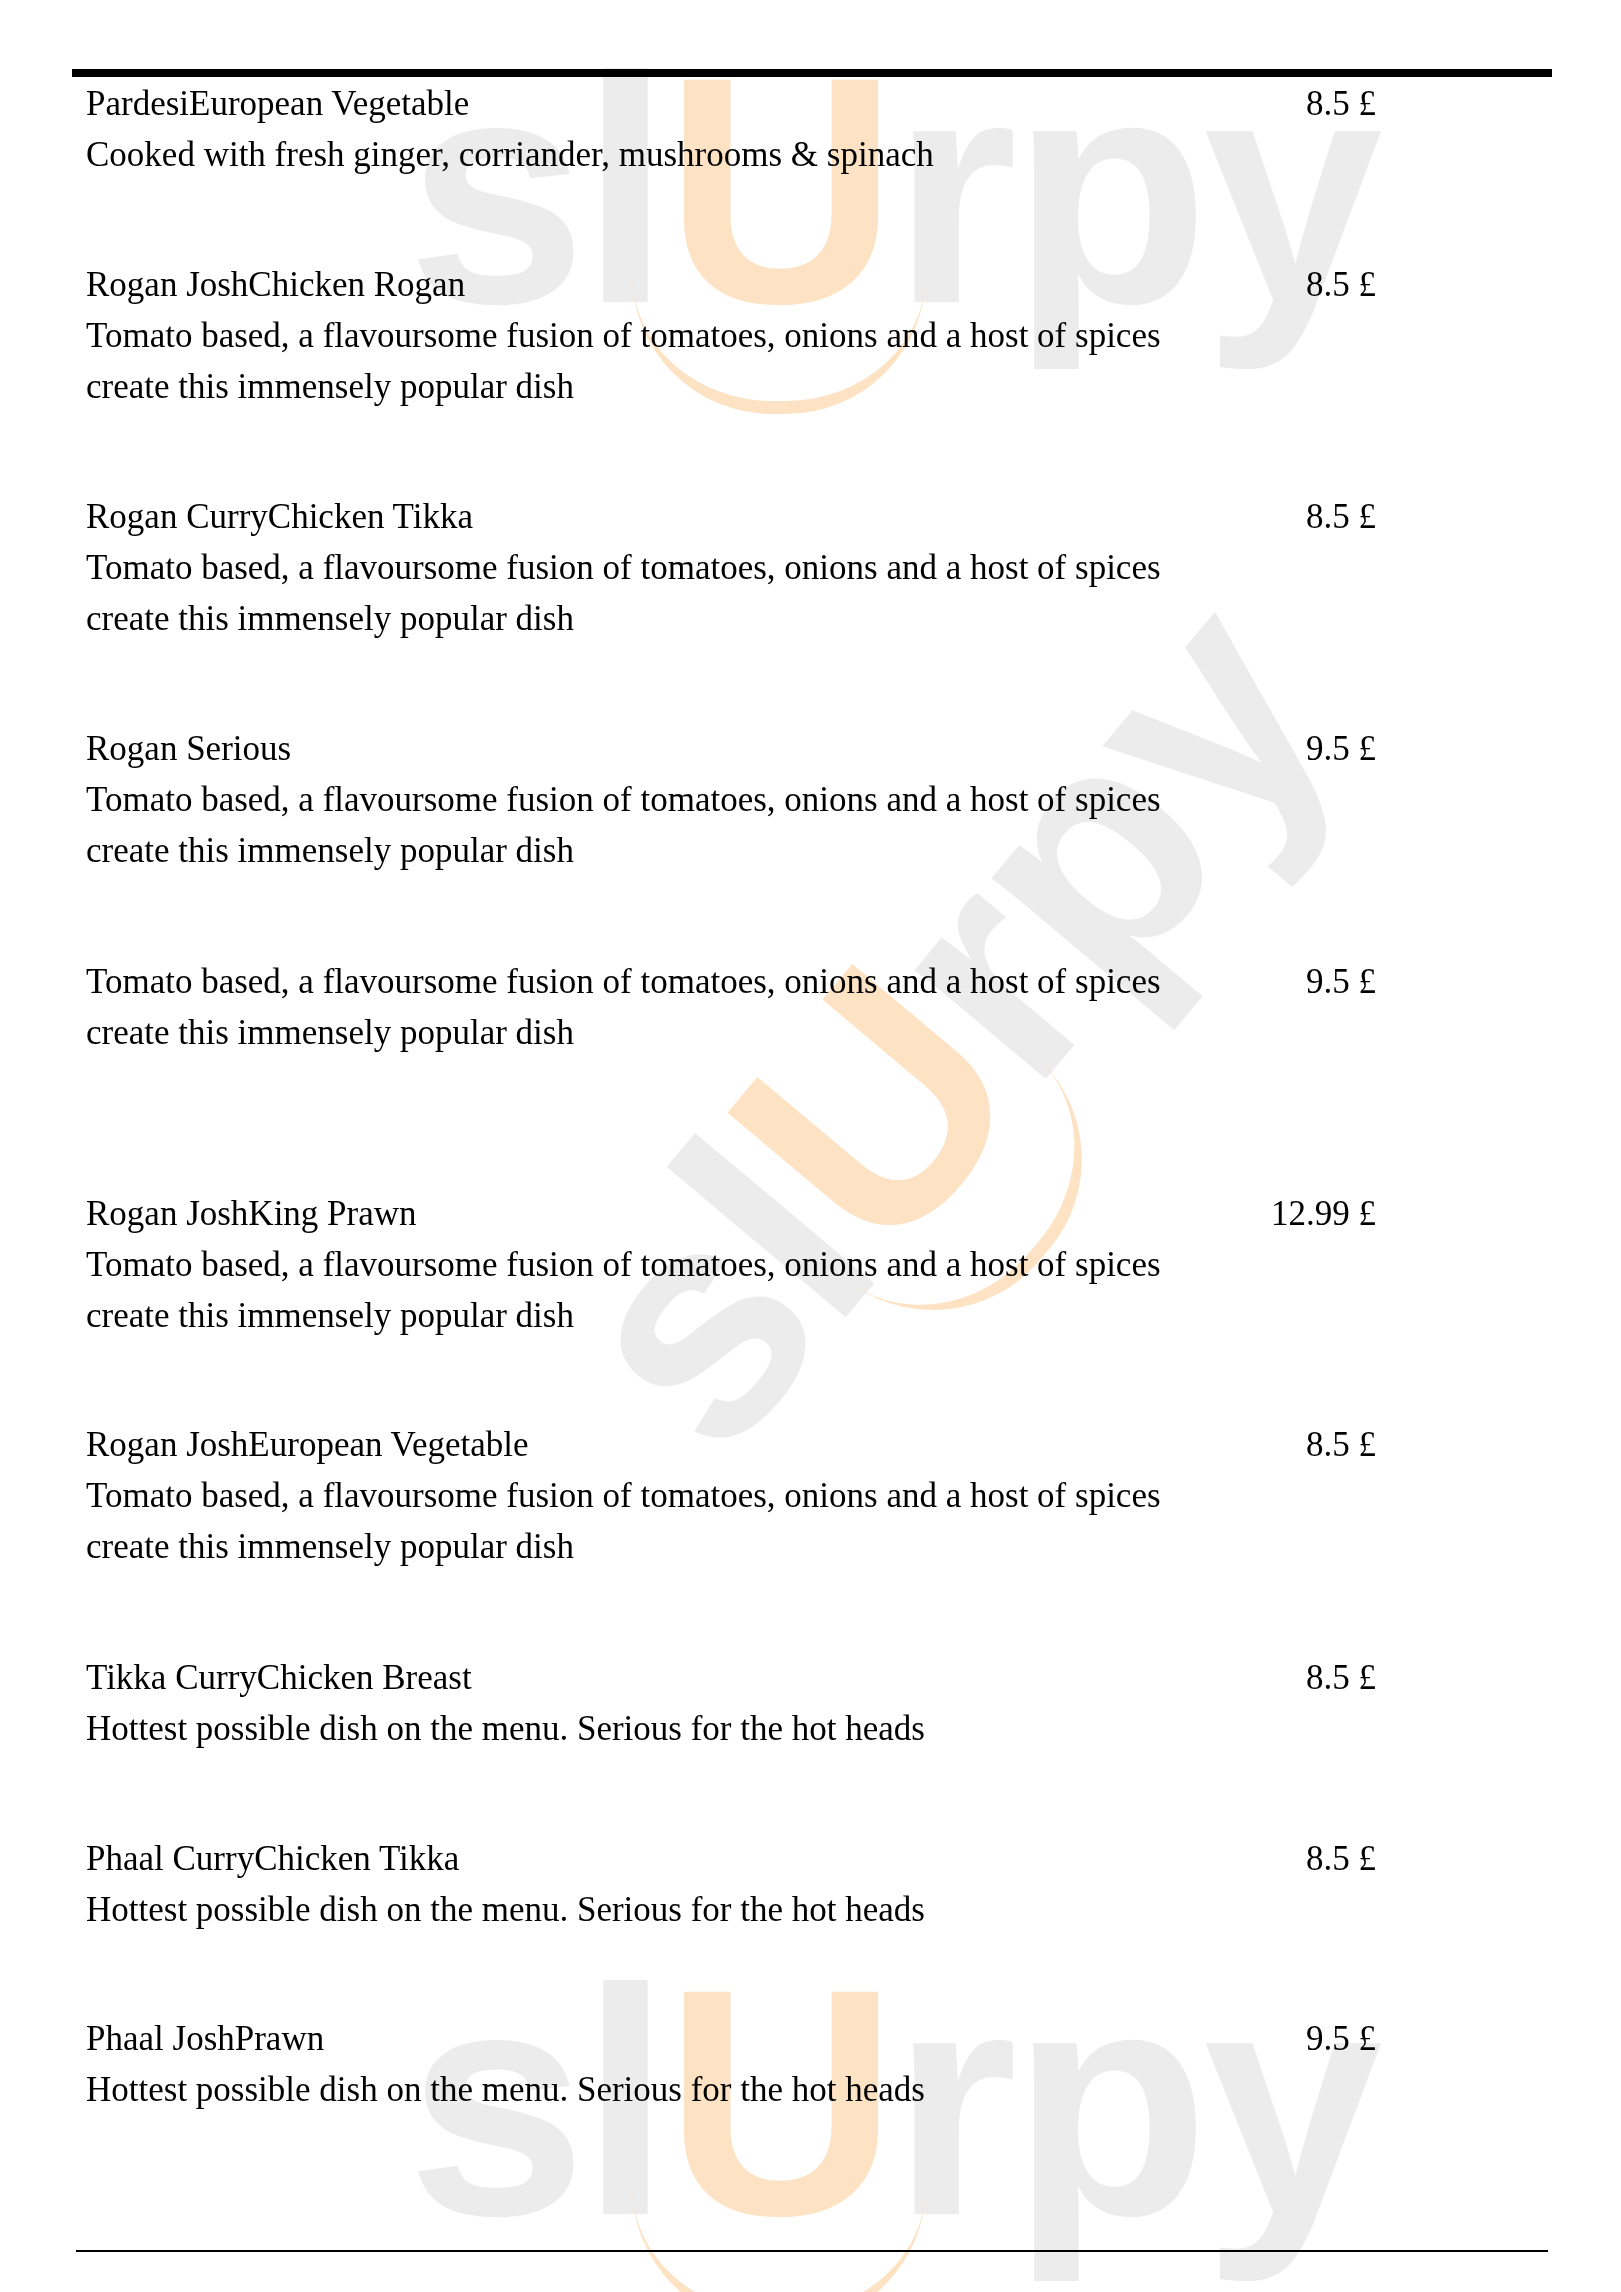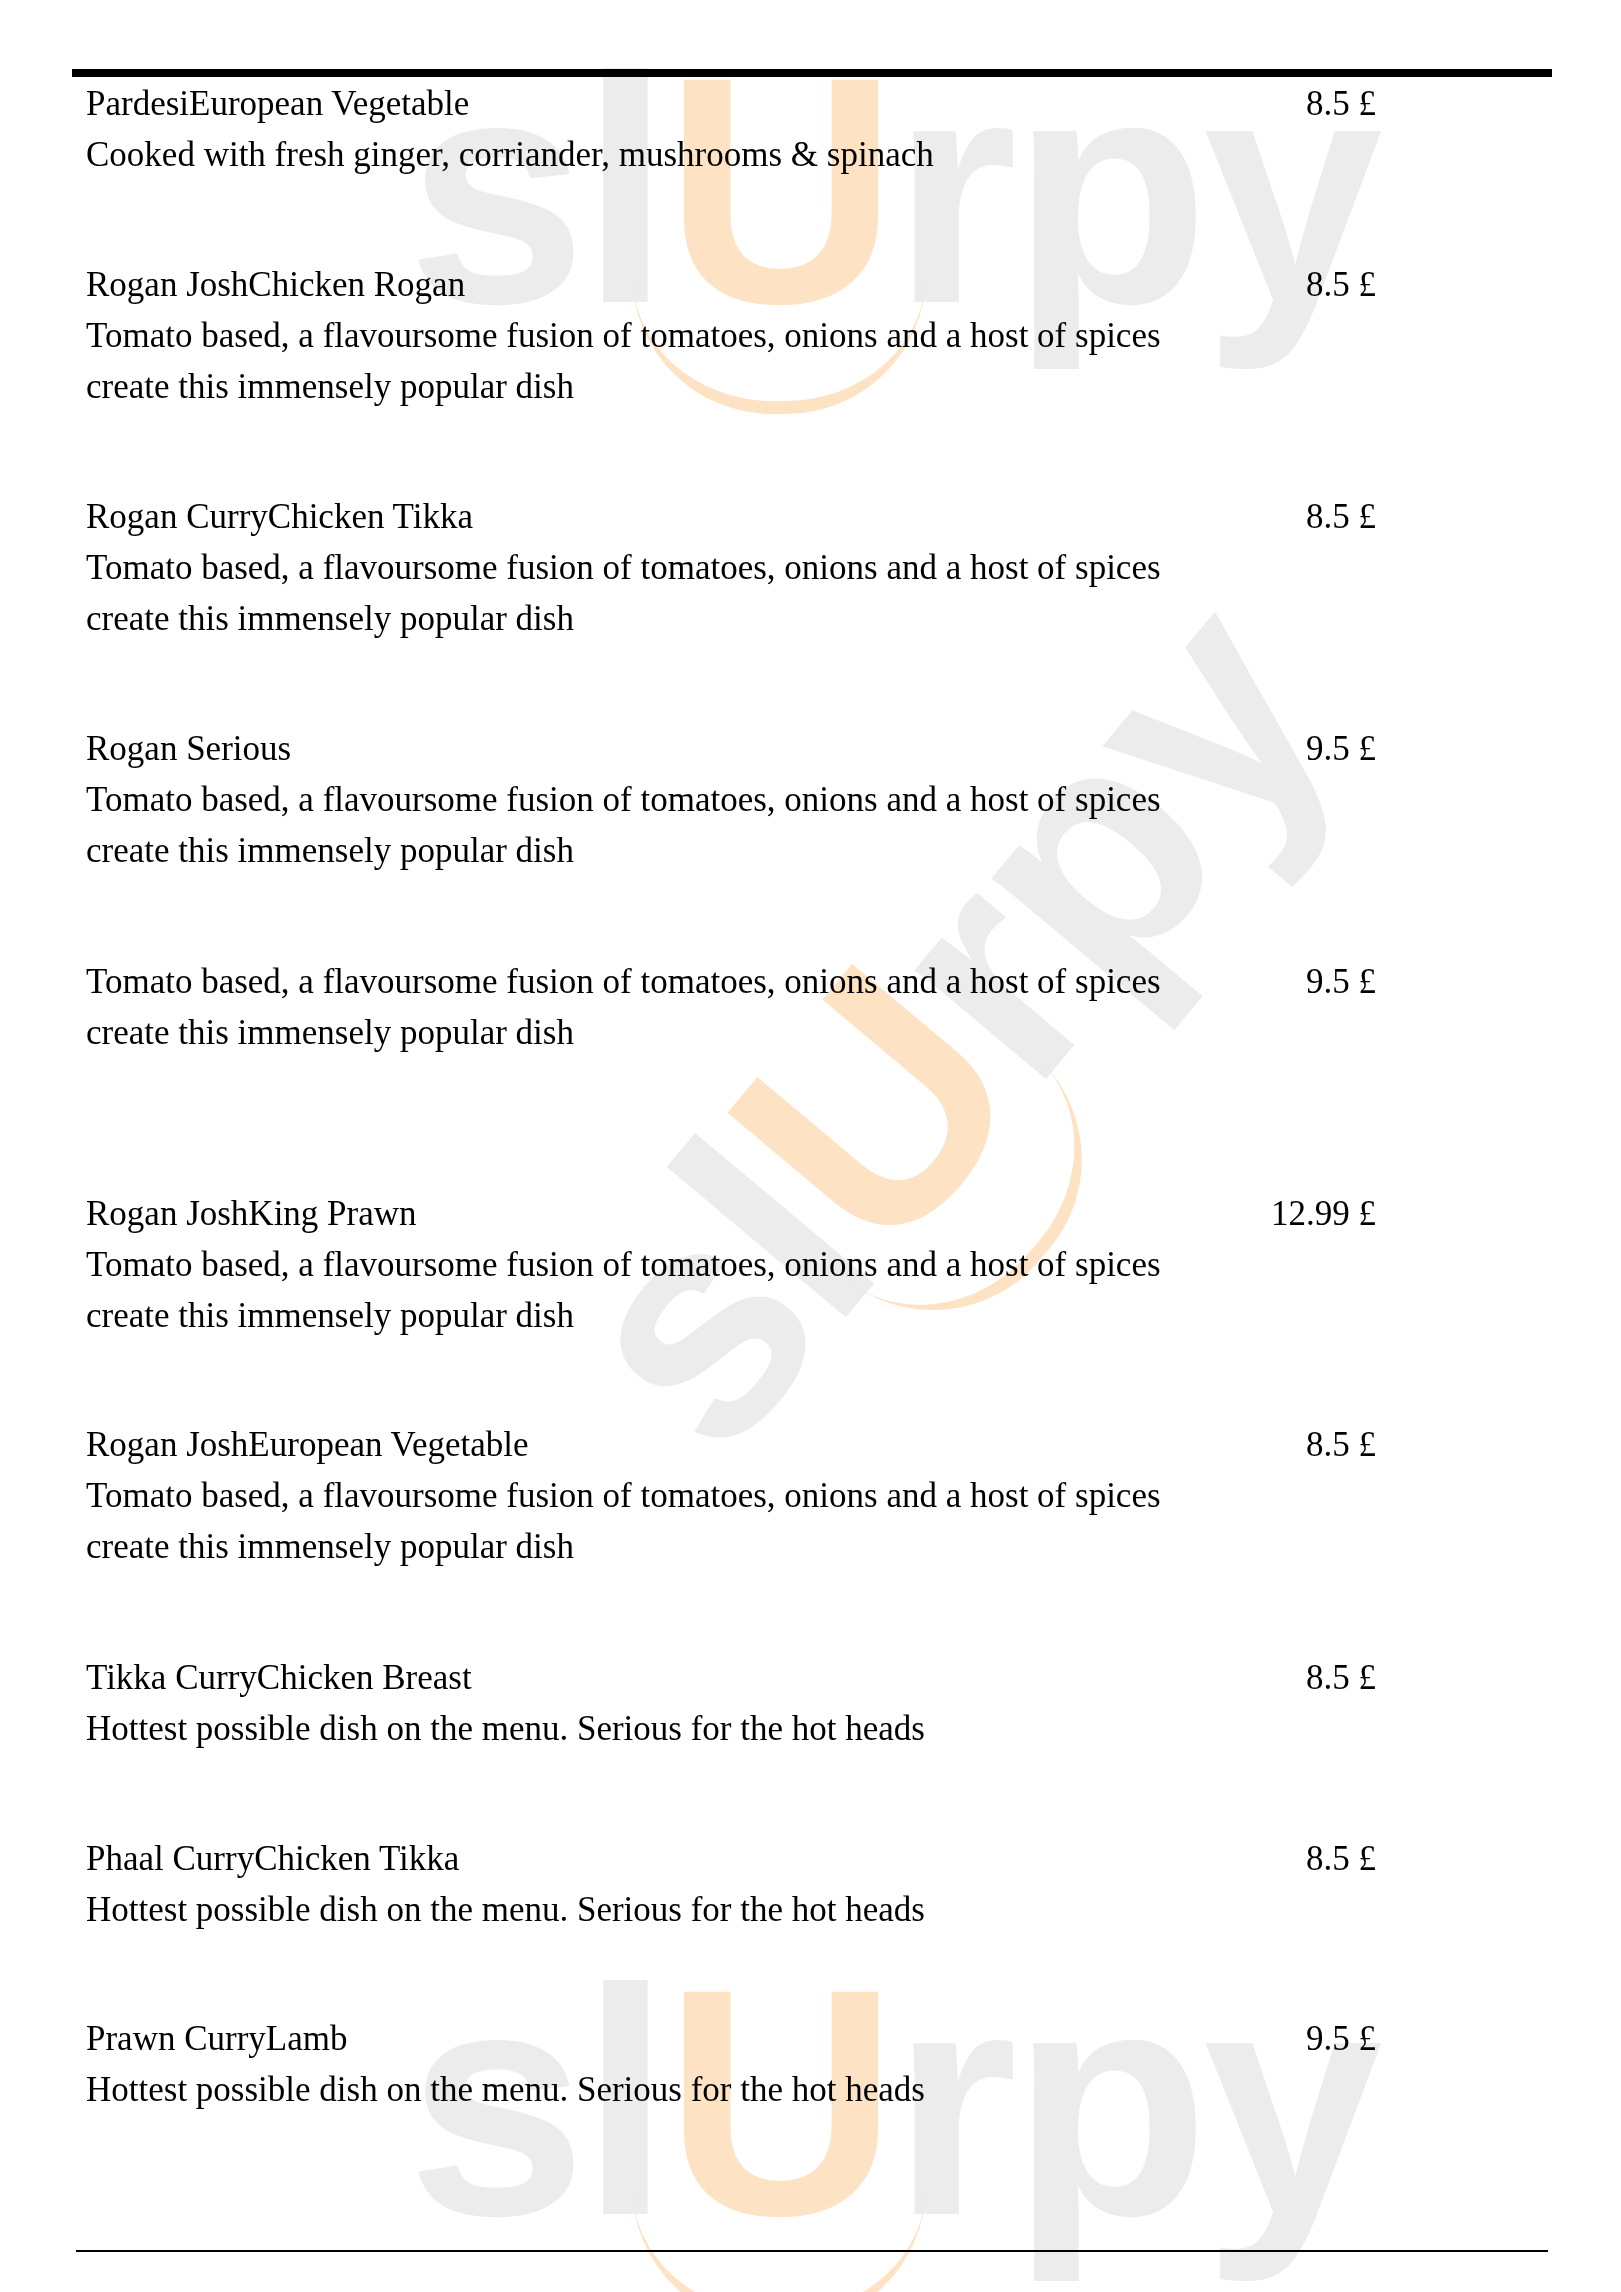--- a/index.html
+++ b/index.html
@@ -87,19 +87,19 @@
   <div class="price">8.5 £</div>
 </div>
 
 <div class="item" style="top:1833px">
   <div class="title">Phaal CurryChicken Tikka</div>
   <div class="desc">Hottest possible dish on the menu. Serious for the hot heads</div>
   <div class="price">8.5 £</div>
 </div>
 
 <div class="item" style="top:2013px">
-  <div class="title">Prawn CurryLamb</div>
+  <div class="title">Phaal JoshPrawn</div>
   <div class="desc">Hottest possible dish on the menu. Serious for the hot heads</div>
   <div class="price">9.5 £</div>
 </div>
 
 <div class="bottom-rule"></div>
 
 
 </body></html>

